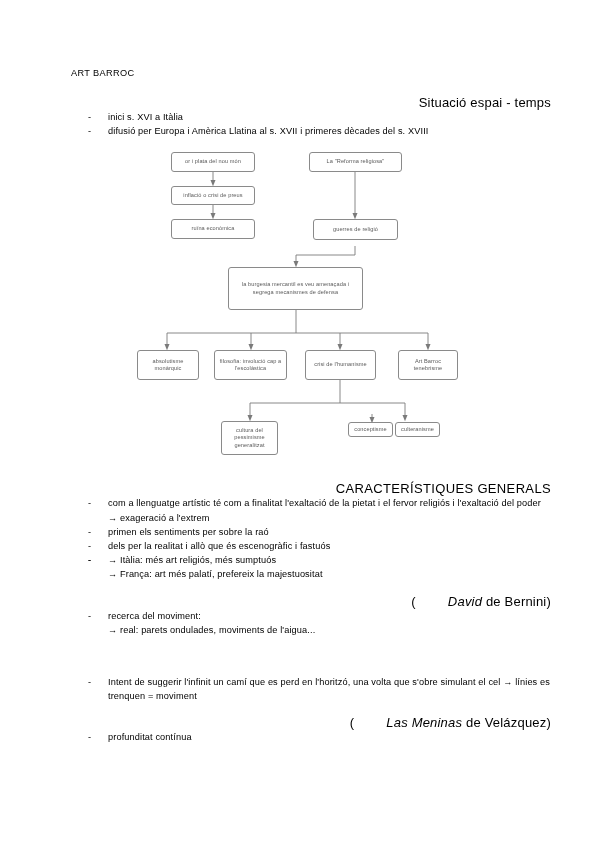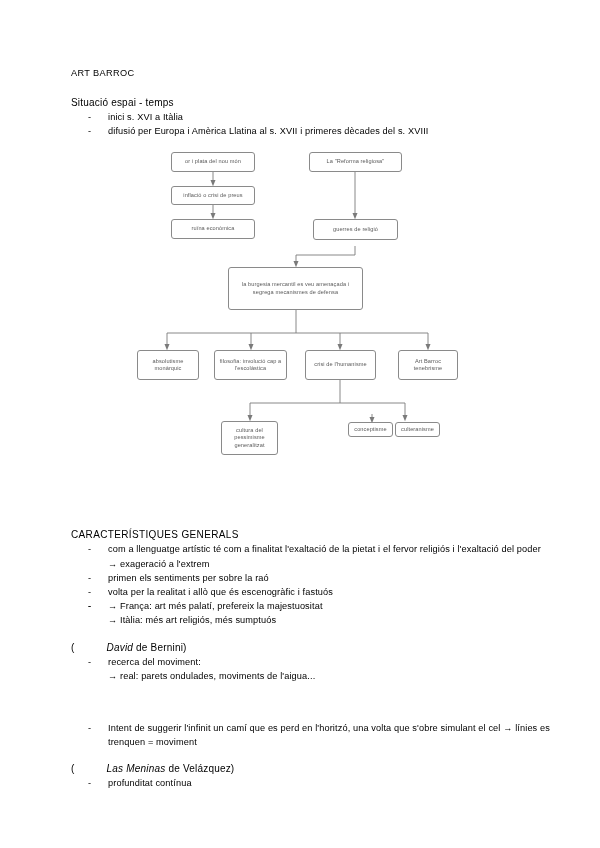--- a/index.html
+++ b/index.html
@@ -27,28 +27,28 @@
     top: 68px;
     width: 480px;
   }
   .h-title {
     font-size: 9.2px;
     letter-spacing: 0.35px;
     margin: 0 0 18px 0;
     font-weight: normal;
   }
   .section-head {
-    font-size: 10px;
+    font-size: 13px;
     letter-spacing: 0.2px;
     margin: 0;
     line-height: 14px;
+    text-align: right;
   }
   .section-head.caps {
     letter-spacing: 0.35px;
-    margin-top: 46px;
   }
   ul.bul {
     list-style: none;
     margin: 0;
     padding: 0;
   }
   ul.bul > li {
     position: relative;
     padding-left: 37px;
     font-size: 9.2px;
@@ -186,31 +186,31 @@
       <li>
         <span class="dash">-</span>
         <span>com a llenguatge artístic té com a finalitat l'exaltació de la pietat i el fervor religiós i l'exaltació del poder → exageració a l'extrem</span>
       </li>
       <li>
         <span class="dash">-</span>
         <span>primen els sentiments per sobre la raó</span>
       </li>
       <li>
         <span class="dash">-</span>
-        <span>volta per la realitat i allò que és escenogràfic i fastuós</span>
-      </li>
-      <li>
-        <span class="dash">-</span>
-      </li>
-      <li>
-        <span class="dash">-</span>
-      </li>
-    </ul>
+        <span>dels per la realitat i allò que és escenogràfic i fastuós</span>
+      </li>
+      <li>
+        <span class="dash">-</span>
+      </li>
+      <li>
+        <span class="dash">-</span>
+      </li>
+    </ul>
+    <div class="sub">→ Itàlia: més art religiós, més sumptuós</div>
     <div class="sub">→ França: art més palatí, prefereix la majestuositat</div>
-    <div class="sub">→ Itàlia: més art religiós, més sumptuós</div>
 
     <div class="spacer-md"></div>
 
     <div class="section-head"><span>(</span><span class="ital">David</span><span> de Bernini)</span></div>
     <ul class="bul">
       <li>
         <span class="dash">-</span>
         <span>recerca del moviment:</span>
       </li>
     </ul>

